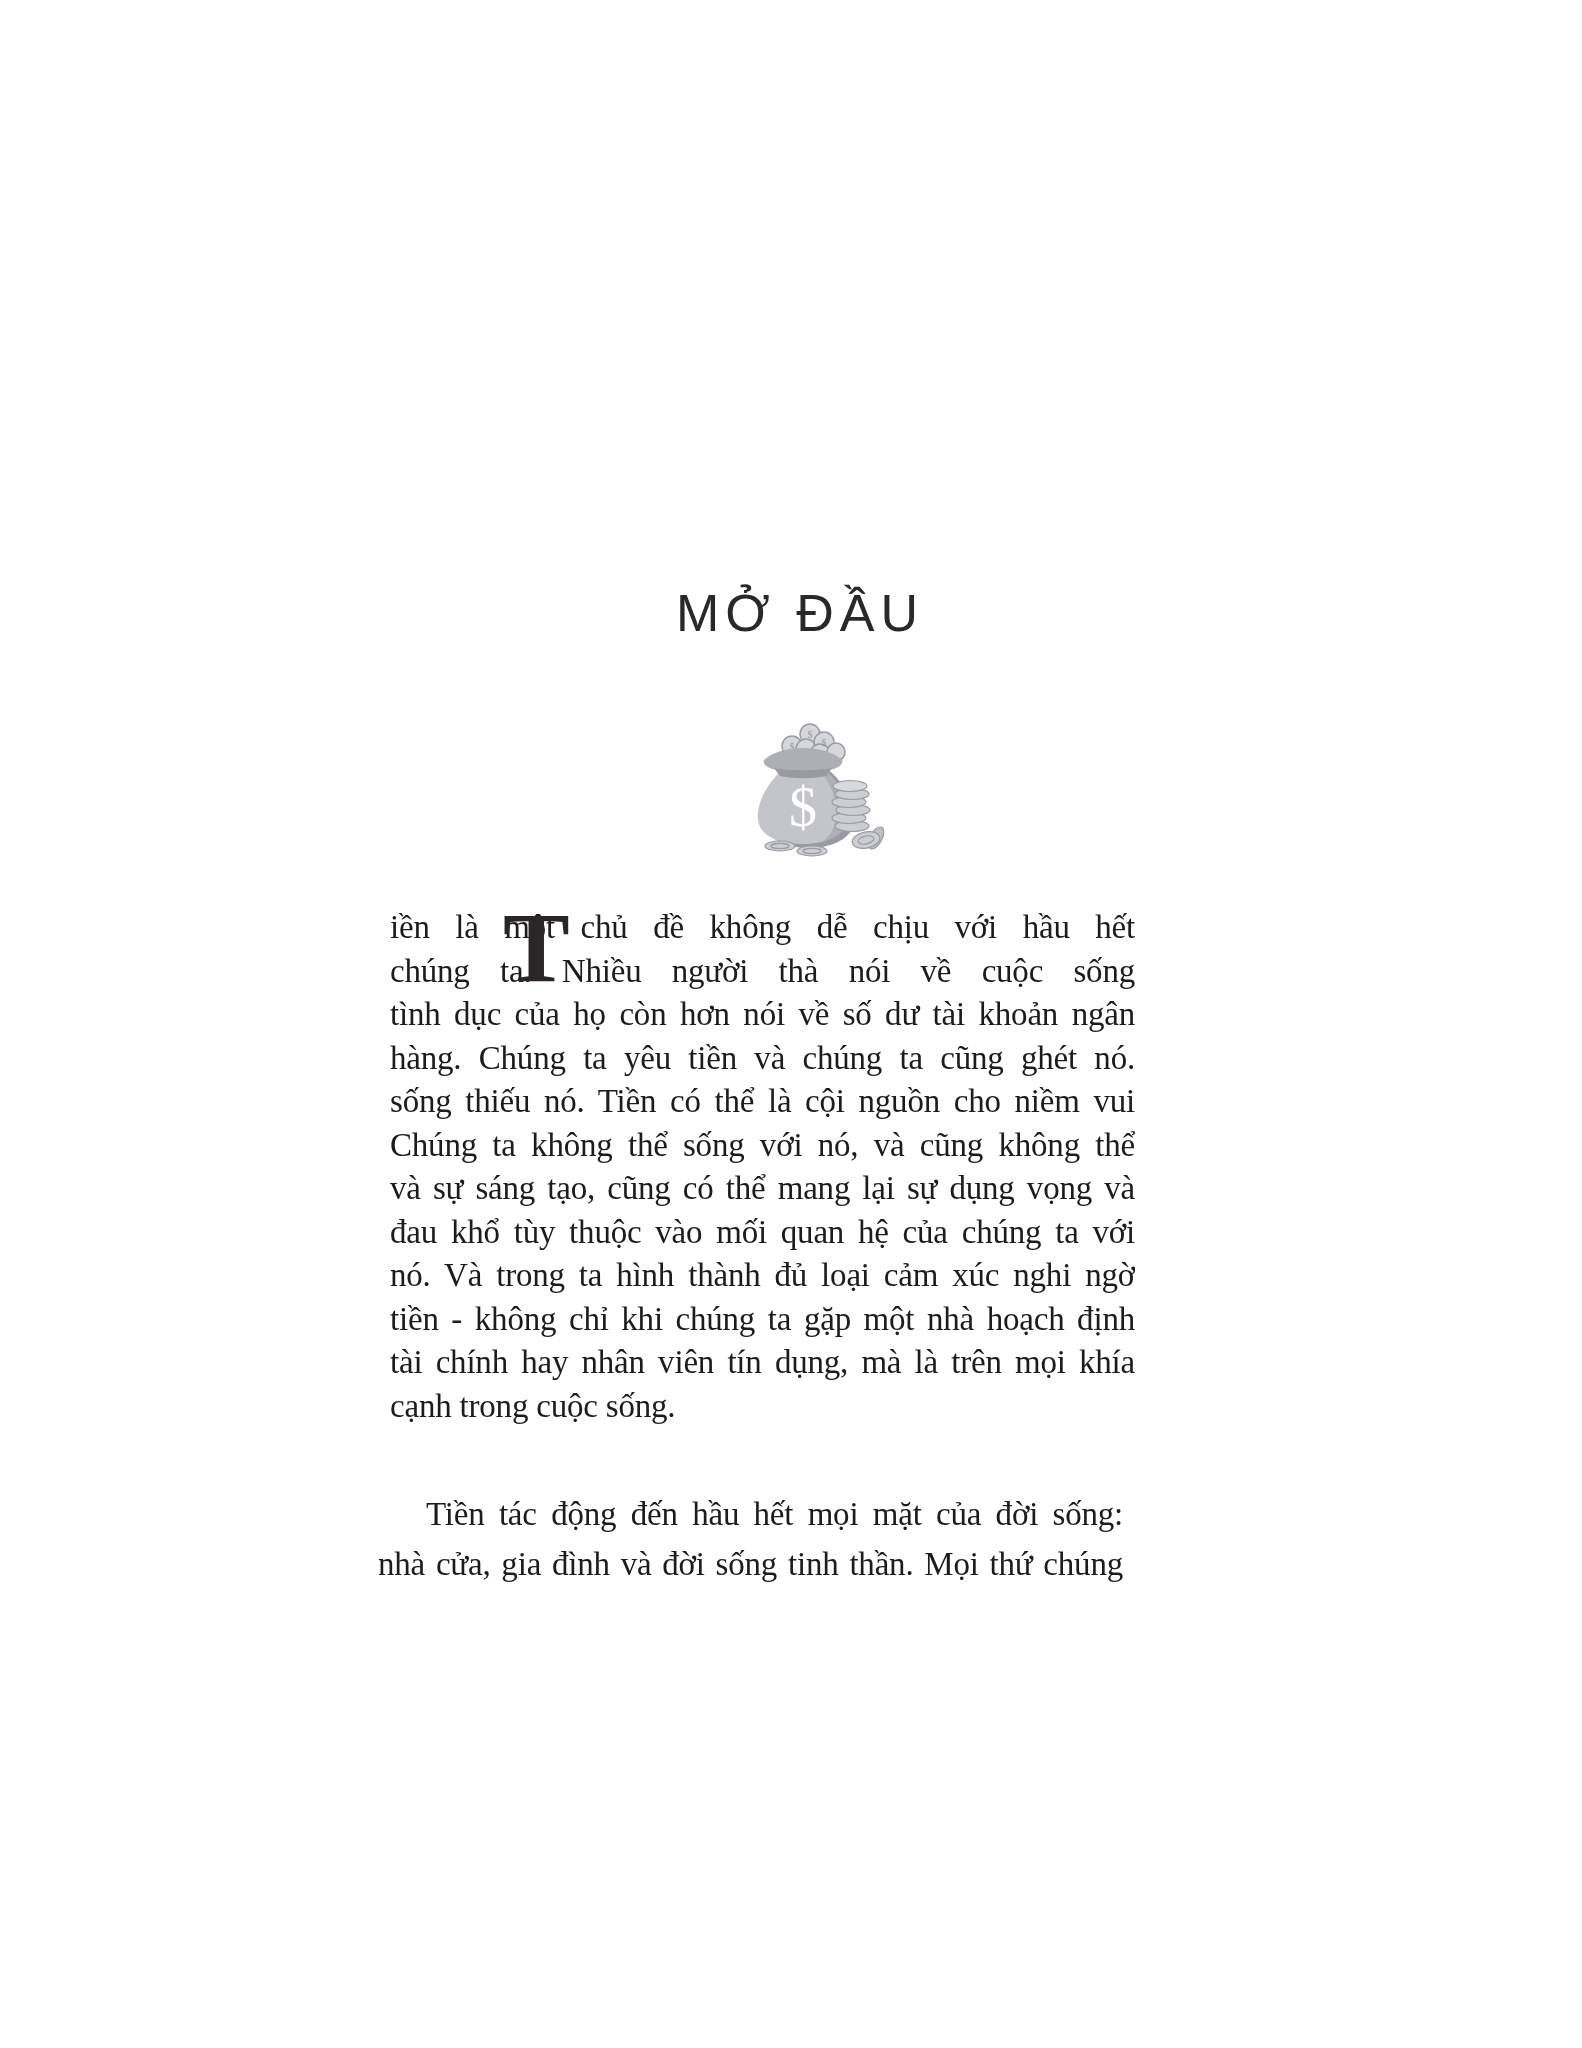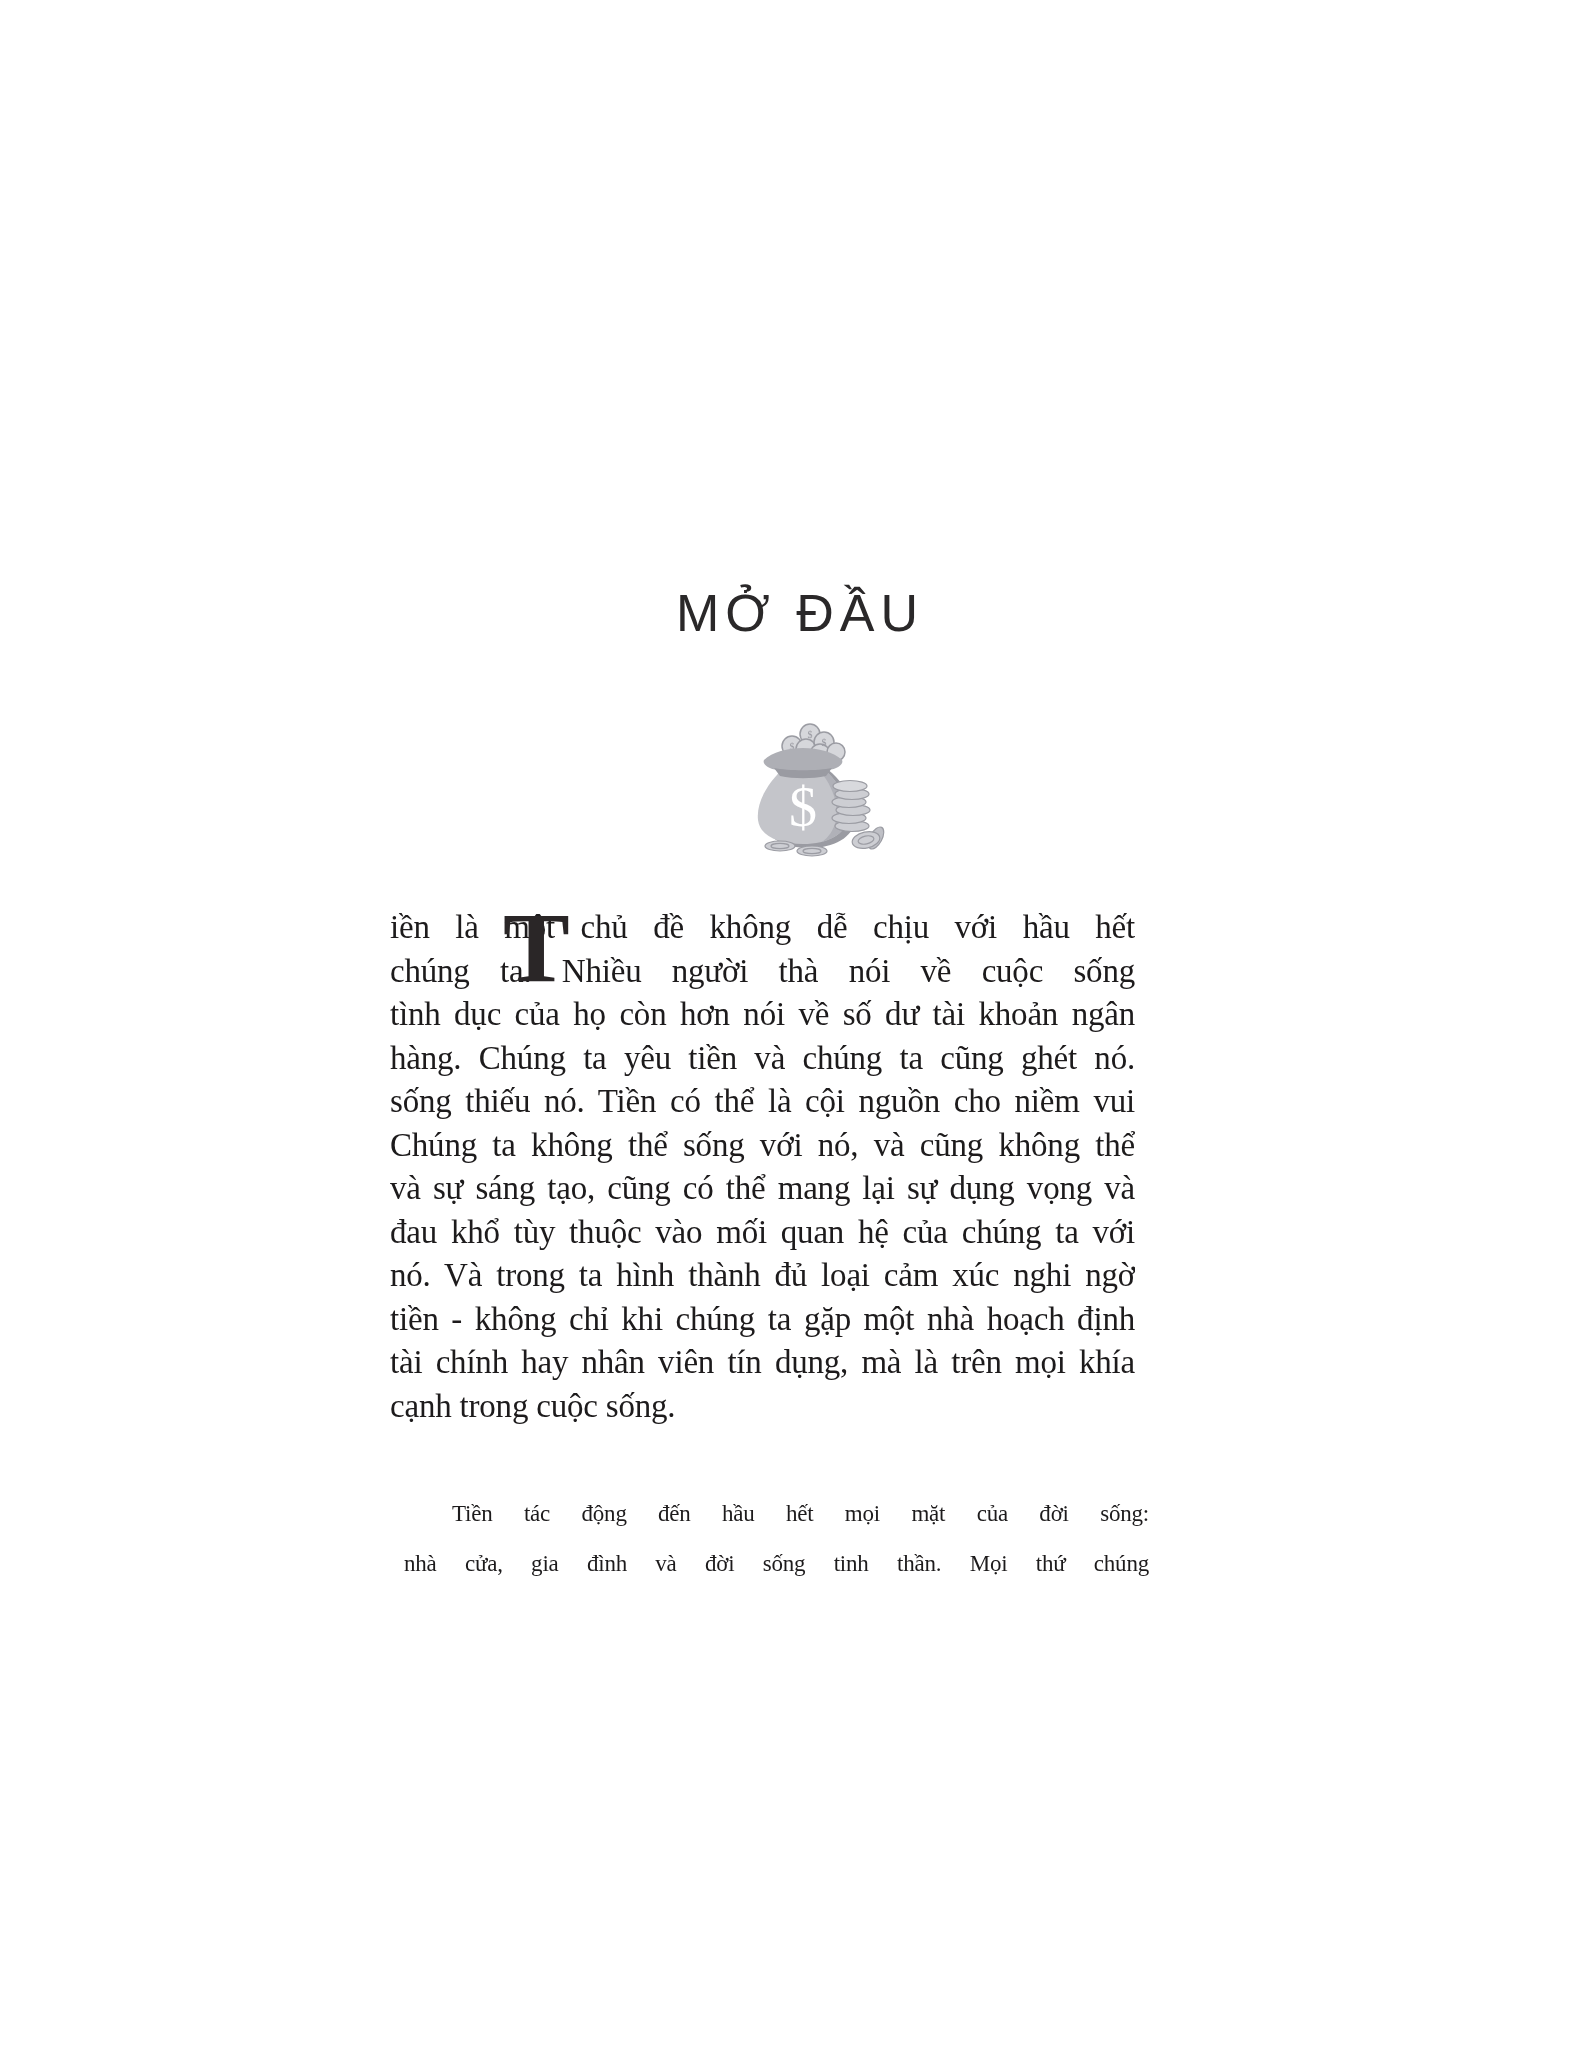--- a/index.html
+++ b/index.html
@@ -25,22 +25,22 @@
     height:43.5px; line-height:43.5px; overflow:hidden;
     text-align:justify; text-align-last:justify; text-justify:inter-word;
   }
   .l.noj { text-align-last:left; }
   .dropcap {
     position:absolute; left:113px; top:-8px;
     font-size:100px; line-height:100px; font-weight:bold;
     color:#2a2627; letter-spacing:0;
   }
   .para2 {
-    position:absolute; left:404px; top:1489px; width:745px;
-    font-size:23px; letter-spacing:-0.2px;
+    position:absolute; left:378px; top:1489px; width:745px;
+    font-size:33px; letter-spacing:-0.2px;
   }
   .l2 {
     height:50px; line-height:50px; overflow:hidden;
     text-align:justify; text-align-last:justify; text-justify:inter-word;
   }
   .l2.indent { text-indent:48px; }
   .pagenum {
     position:absolute; top:1652px; left:390px; width:745px;
     text-align:center; font-size:30px; color:#3b3b3b;
   }

